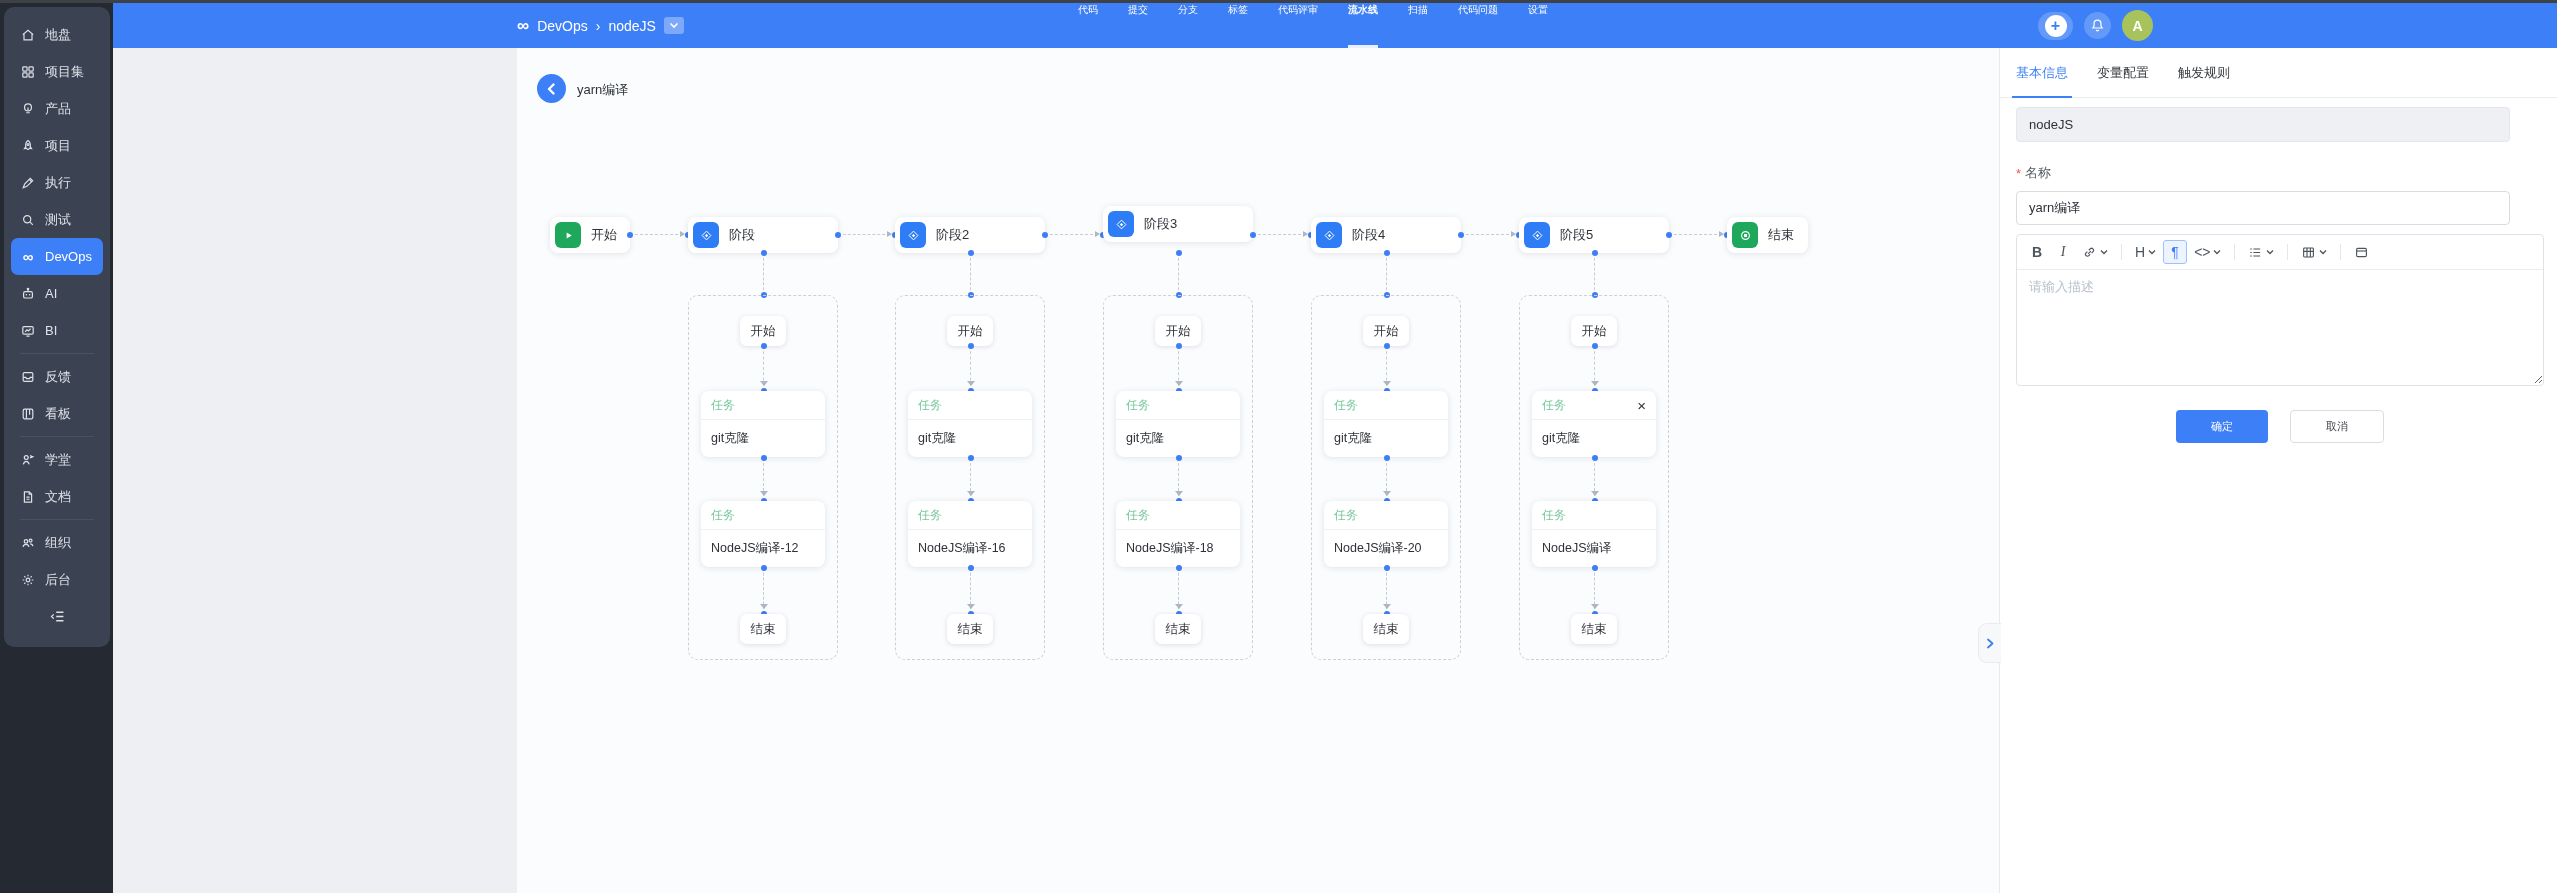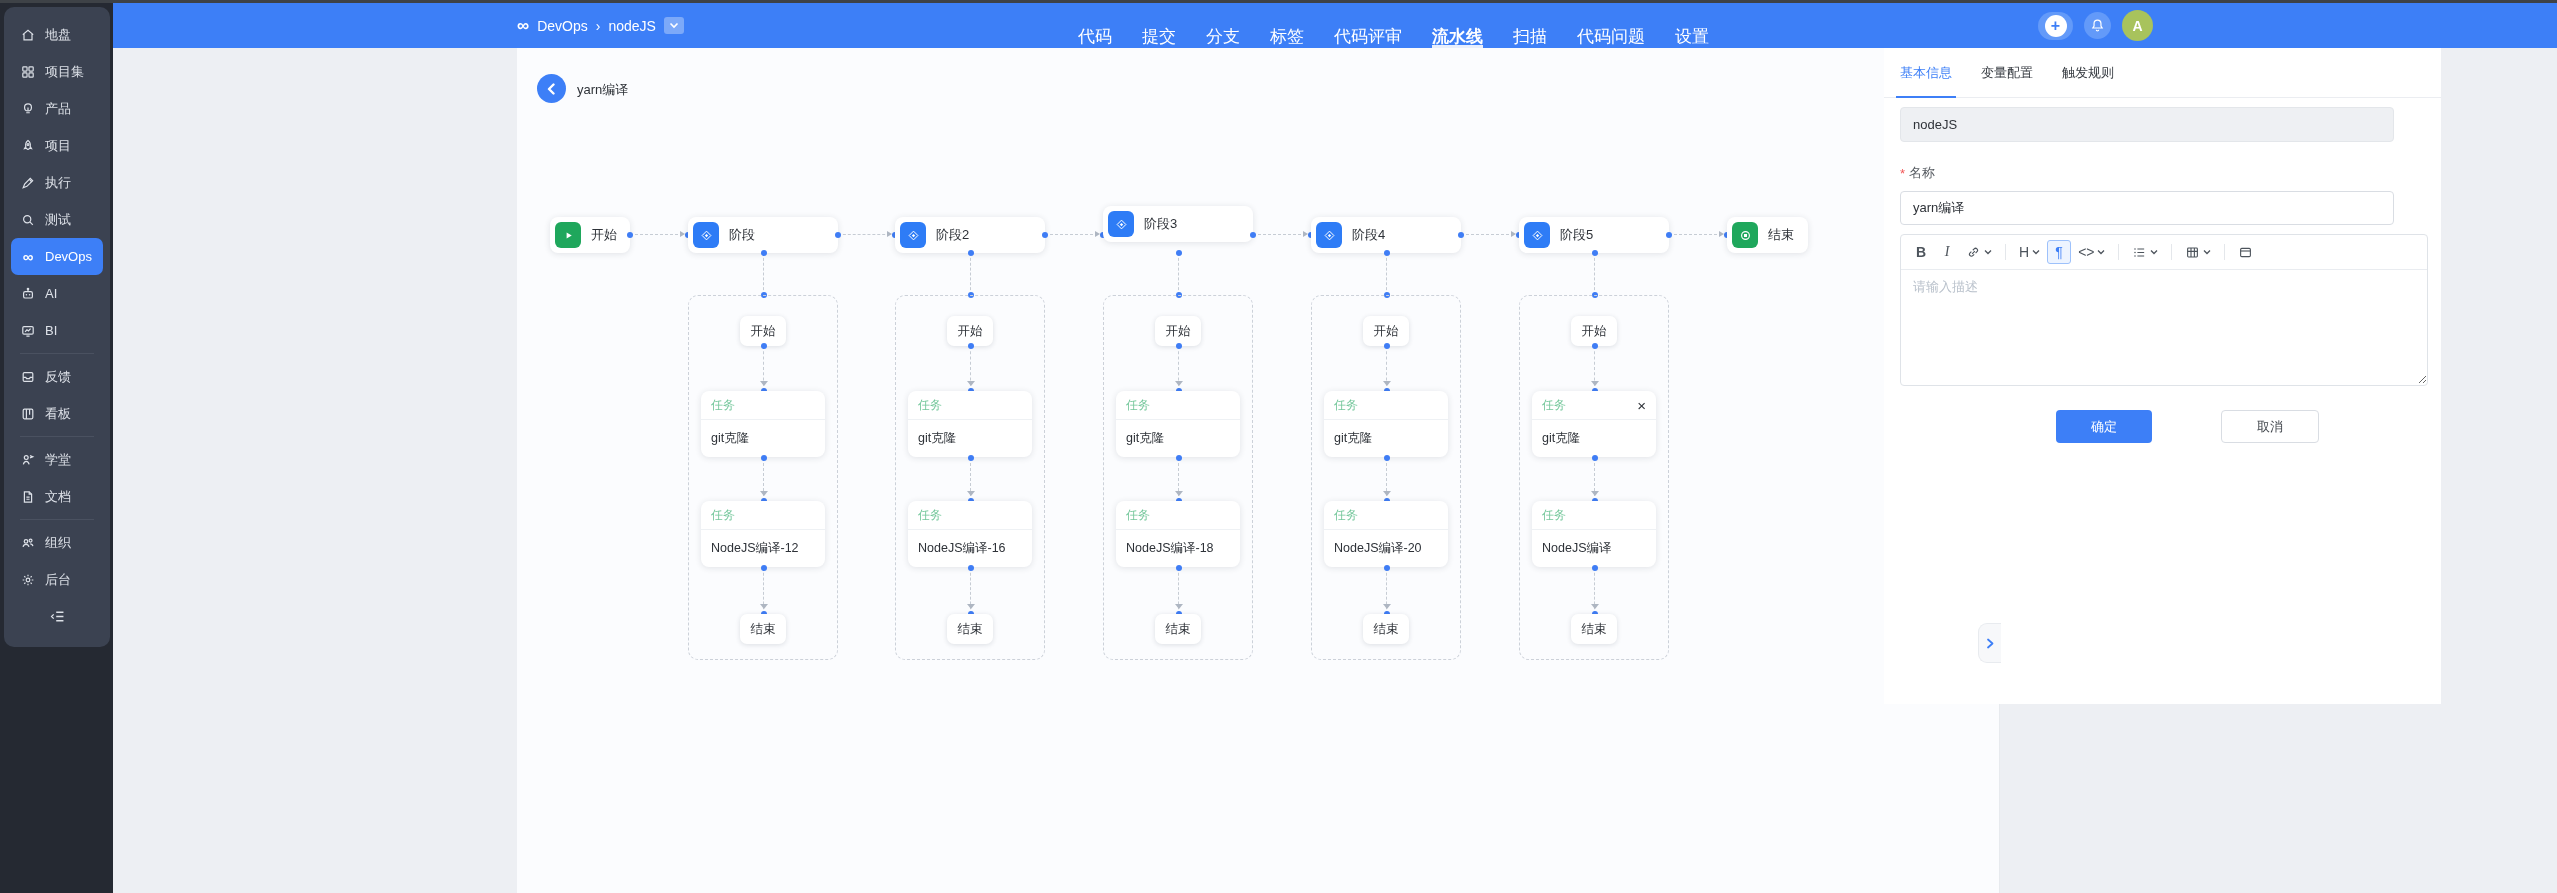--- a/index.html
+++ b/index.html
@@ -19,21 +19,21 @@
   .infglyph { font-weight:bold; font-size:15px; line-height:1; }
   .sdiv { height:1px; flex:none; background:#4a5160; margin:4px 16px; }
   .scollapse { margin-top:2px; height:32px; flex:none; display:flex; align-items:center; justify-content:center; color:#dde1e8; }
 
   
   .appheader { position:absolute; left:113px; top:3px; width:2444px; height:45px; background:#3d7ff7; color:#fff; }
   .crumb { position:absolute; left:404px; top:0; height:45px; display:flex; align-items:center; gap:8px; font-size:14px; }
   .crumb .inf { font-size:17px; font-weight:bold; line-height:1; }
   .crumb .chip { width:20px; height:17px; border-radius:3px; background:rgba(255,255,255,.33); display:flex; align-items:center; justify-content:center; }
   .nav { position:absolute; left:965px; top:0; height:45px; display:flex; gap:30px; }
-  .nitem { position:relative; display:flex; align-items:flex-end; font-size:17px; color:#fff; cursor:pointer; }
+  .nitem { position:relative; display:flex; align-items:flex-start; font-size:10px; color:#fff; cursor:pointer; }
   .nitem.active { font-weight:bold; }
   .nitem.active::after { content:""; position:absolute; left:0; right:0; bottom:0; height:3px; background:#e9effc; }
   .hicons { position:absolute; left:1925px; top:0; height:45px; display:flex; align-items:center; gap:11px; }
   .pluswrap { width:35px; height:28px; border-radius:14px; background:#639af9; display:flex; align-items:center; justify-content:center; cursor:pointer; }
   .pluscirc { width:22px; height:22px; border-radius:50%; background:#fff; color:#3d7ff7; font-size:16px; font-weight:bold; display:flex; align-items:center; justify-content:center; line-height:1; }
   .bellcirc { width:27px; height:27px; border-radius:50%; background:#639af9; display:flex; align-items:center; justify-content:center; cursor:pointer; }
   .avatar { width:31px; height:31px; border-radius:50%; background:#a8c35c; color:#fff; font-size:14px; font-weight:bold; display:flex; align-items:center; justify-content:center; cursor:pointer; }
 
   
   .gutter { position:absolute; left:113px; top:48px; width:404px; height:845px; background:#edeff3; }
@@ -58,41 +58,41 @@
   .hconn { position:absolute; height:0; border-top:1px dashed #c6ccd4; }
   .hconn .hd { position:absolute; width:6px; height:6px; border-radius:50%; background:#3f7df5; top:-3.5px; }
   .hconn .hd.l { left:-3px; } .hconn .hd.r { right:-3px; }
   .hconn .ha { position:absolute; right:3px; top:-4px; width:0; height:0; border-top:3.5px solid transparent; border-bottom:3.5px solid transparent; border-left:5px solid #aeb6c2; }
   .vconn { position:absolute; width:0; border-left:1px dashed #c6ccd4; }
   .vconn .vd { position:absolute; left:-0.5px; transform:translateX(-50%); width:6px; height:6px; border-radius:50%; background:#3f7df5; }
   .vconn .vd.t { top:-3px; } .vconn .vd.b { bottom:-3px; }
   .vconn .va { position:absolute; left:-0.5px; transform:translateX(-50%); bottom:5px; width:0; height:0; border-left:4px solid transparent; border-right:4px solid transparent; border-top:5px solid #aeb6c2; }
 
   
-  .panel { position:absolute; left:1884px; top:48px; width:557px; height:656px; background:#fff; }
+  .panel { position:absolute; left:2000px; top:48px; width:557px; height:845px; background:#fff; }
   .ptabs { height:50px; border-bottom:1px solid #ebedf1; display:flex; align-items:stretch; gap:29px; padding-left:16px; }
   .ptab { display:flex; align-items:center; font-size:13px; color:#363b41; position:relative; cursor:pointer; }
   .ptab.active { color:#3d7ff7; }
   .ptab.active::after { content:""; position:absolute; left:-4px; right:-4px; bottom:-1px; height:2px; background:#3d7ff7; }
   .pbody { padding-left:16px; }
   .flabel { margin-top:22px; font-size:13px; color:#555a60; display:flex; align-items:center; gap:4px; }
   .req { color:#f25555; }
   .finput { margin-top:9px; width:494px; height:35px; border:1px solid #e3e6ea; background:#eef0f3; border-radius:4px; font-size:13px; color:#2e3238; padding:0 12px; font-family:inherit; outline:none; display:block; }
   .finput.editable { background:#fff; border-color:#d9dde3; height:34px; }
   .editor { margin-top:9px; width:528px; height:152px; border:1px solid #dfe3e8; border-radius:4px; }
   .etoolbar { height:35px; border-bottom:1px solid #e9ecf0; display:flex; align-items:center; padding:0 8px; gap:2px; color:#4d545c; }
   .tbtn { height:24px; min-width:24px; padding:0 4px; display:flex; align-items:center; justify-content:center; gap:3px; border-radius:3px; font-size:14px; cursor:pointer; border:1px solid transparent; }
   .tbtn.bold { font-weight:bold; }
   .tbtn.ital { font-style:italic; font-family:"Liberation Serif",serif; }
   .tbtn.active { color:#3d7ff7; background:#edf4ff; border-color:#9dc1fb; }
   .tsep { width:1px; height:16px; background:#e4e7eb; margin:0 6px; }
   .etext { width:100%; height:114px; border:none; outline:none; resize:both; padding:8px 12px; font-size:13px; font-family:inherit; color:#2e3238; background:transparent; }
   .etext::placeholder { color:#b9c1cb; }
   .pactions { margin-top:24px; width:528px; display:flex; justify-content:center; gap:22px; }
-  .btn { height:33px; padding:0 35px; border-radius:4px; font-size:13px; display:flex; align-items:center; justify-content:center; cursor:pointer;margin-left:47px; }
+  .btn { height:33px; padding:0 35px; border-radius:4px; font-size:11px; display:flex; align-items:center; justify-content:center; cursor:pointer; }
   .btn.primary { background:#3d7ff7; color:#fff; }
   .btn.ghost { background:#fff; border:1px solid #d9dde3; color:#42474d; }
 
   .handle { position:absolute; left:1978px; top:623px; width:23px; height:40px; background:#f7f8fa; border:1px solid #e8ebef; border-right:none; border-radius:9px 0 0 9px; display:flex; align-items:center; justify-content:center; z-index:4; cursor:pointer; }
 </style>
 </head>
 <body>
 
 <div class="topstrip"></div>
 

